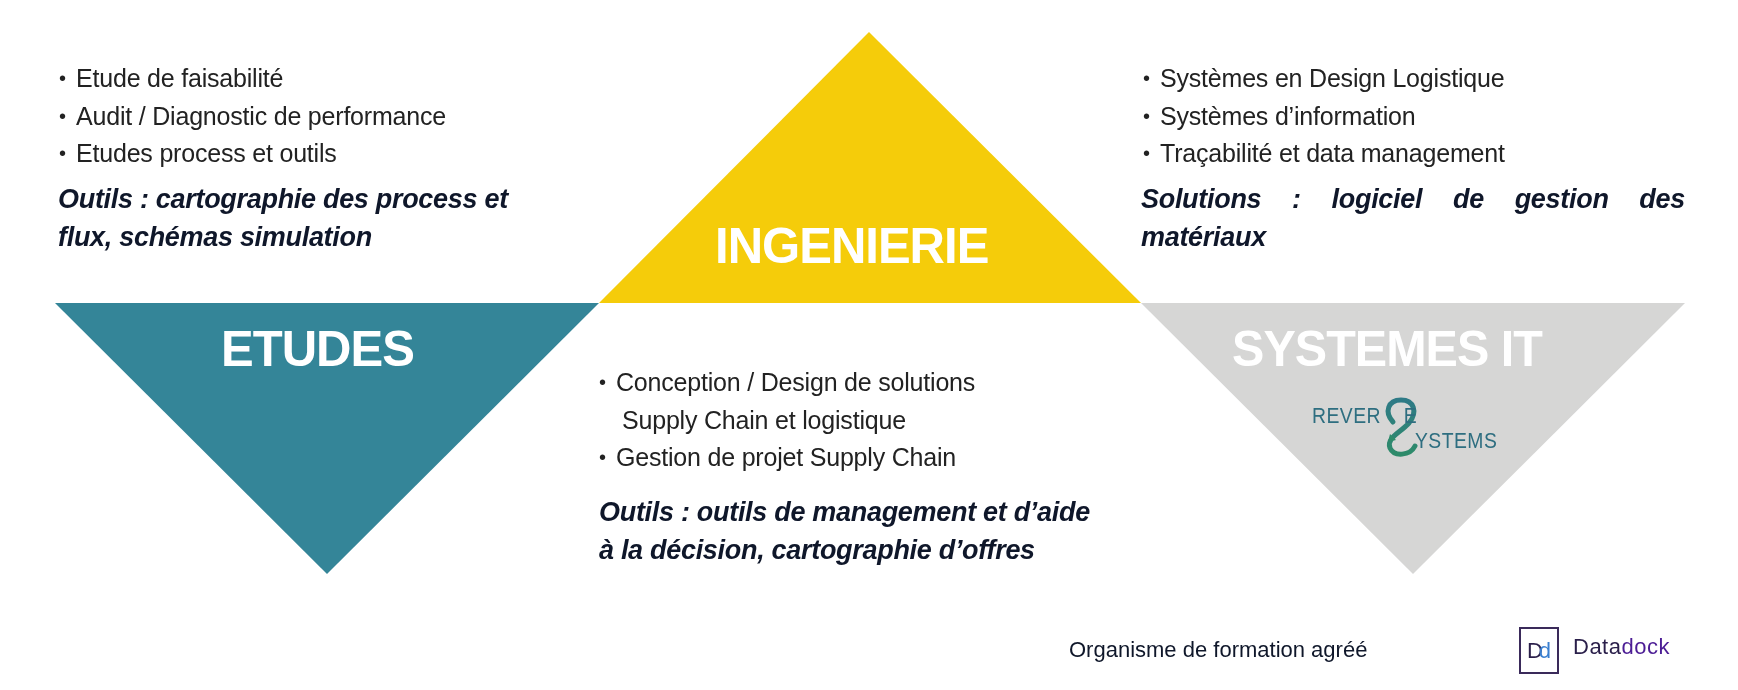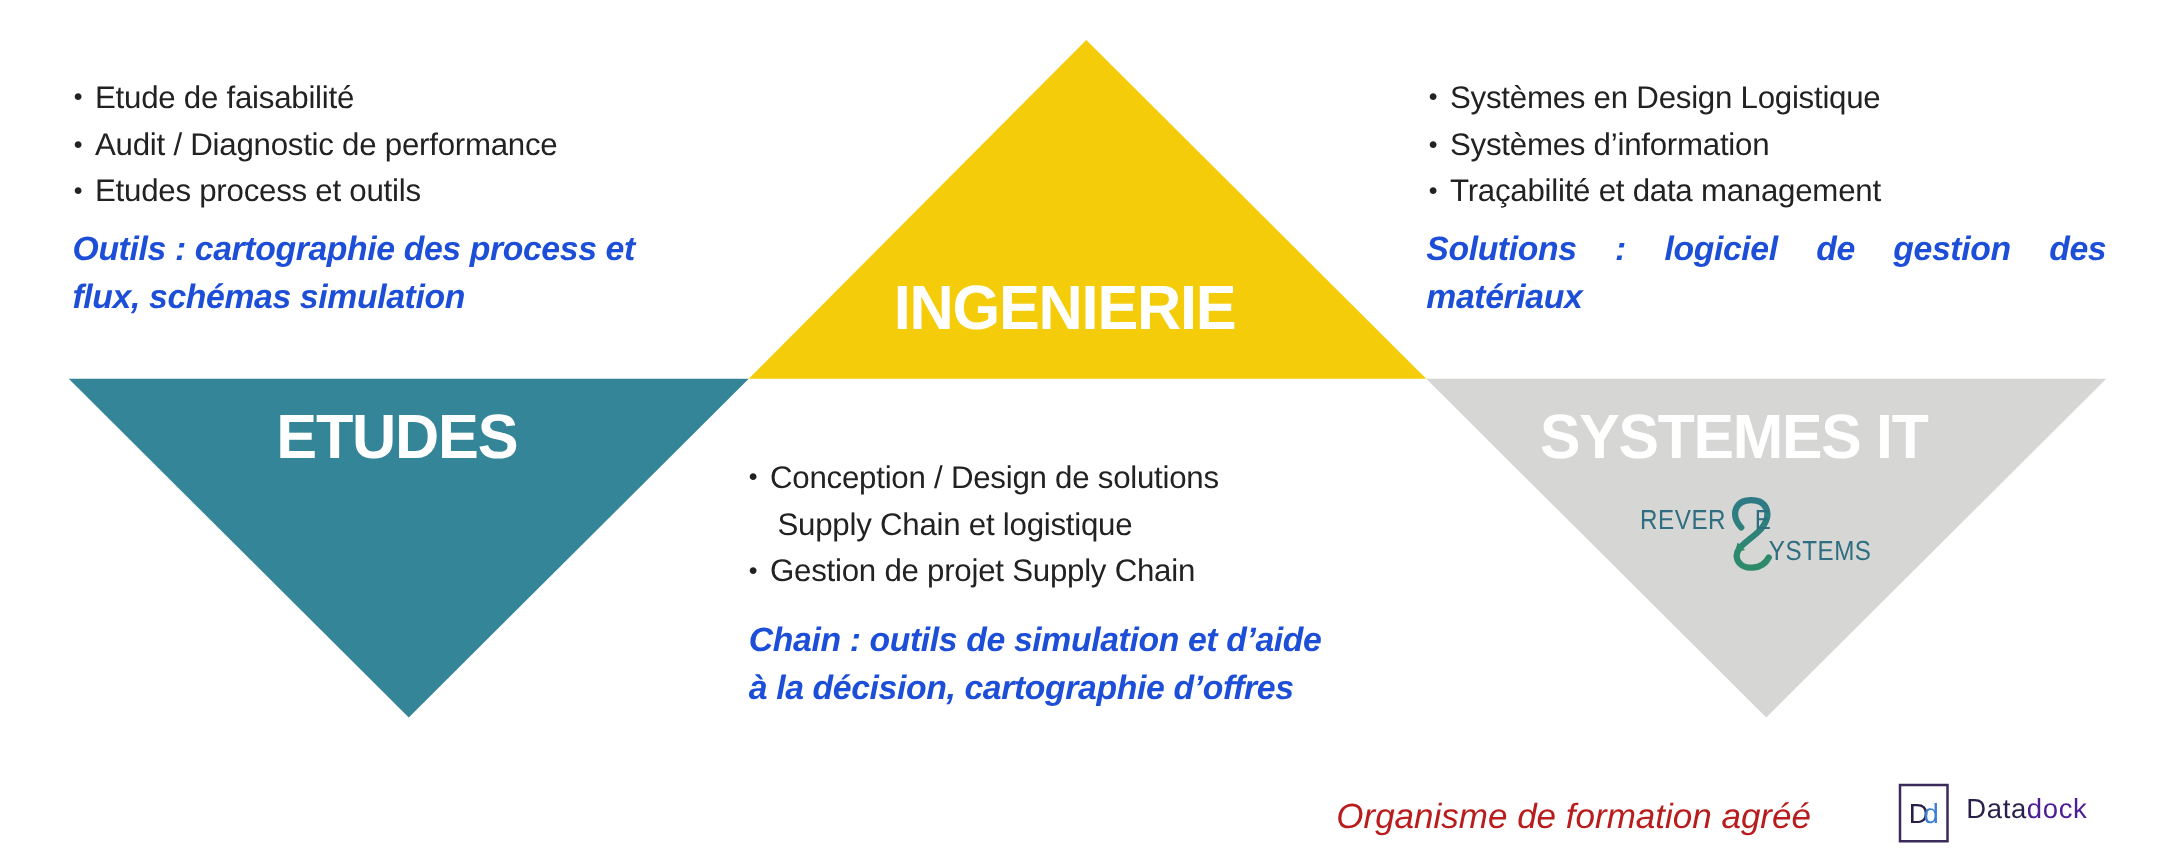--- a/index.html
+++ b/index.html
@@ -5,26 +5,26 @@
   html, body { margin:0; padding:0; background:#ffffff; }
   body { width:1738px; height:690px; position:relative; overflow:hidden;
          font-family:"Liberation Sans", "DejaVu Sans", sans-serif; color:#1f1f1f; }
   svg.shapes { position:absolute; left:0; top:0; width:1738px; height:690px; }
   .bullets { position:absolute; margin:0; padding:0; list-style:none;
              font-size:25px; line-height:37.5px; color:#222222; letter-spacing:-0.2px; }
   .bullets li { position:relative; padding-left:17px; white-space:nowrap; }
   .bullets li::before { content:"•"; position:absolute; left:0; top:0; font-size:20px; }
   .bullets li .cont { display:block; padding-left:6px; }
   .tools { position:absolute; margin:0; font-weight:bold; font-style:italic;
-           font-size:27px; line-height:38px; color:#1d4ed8; letter-spacing:-0.3px; }
+           font-size:27px; line-height:38px; color:#0f172a; letter-spacing:-0.3px; }
   .tools.justify { text-align:justify; text-align-last:left; }
   .title { position:absolute; color:#ffffff; font-weight:bold; font-size:50px;
            line-height:50px; white-space:nowrap; letter-spacing:-1px;
            transform-origin:left top; }
-  .footer-text { position:absolute; font-size:28px; color:#b91c1c; white-space:nowrap;font-style:italic; }
+  .footer-text { position:absolute; font-size:22px; color:#0f172a; white-space:nowrap; }
   .dd-box { position:absolute; border:2px solid #3a2a5a; box-sizing:border-box;
             font-size:22px; color:#2a1f4a; display:flex; align-items:center; justify-content:center; }
   .dd-box .d2 { color:#3a7fd0; margin-left:-4px; }
   .dd-word { position:absolute; font-size:22px; white-space:nowrap; letter-spacing:0.5px; }
   .dd-word .a { color:#2a1f4a; } .dd-word .b { color:#4c1d95; }
   .logo-text { position:absolute; font-size:22px; color:#2e6e80; white-space:nowrap;
                letter-spacing:0.5px; transform:scaleX(0.88); transform-origin:left top; }
 </style>
 </head>
 <body>
@@ -59,21 +59,21 @@
 
 <div class="title" style="left:715px; top:221px; transform:scaleX(0.98);">INGENIERIE</div>
 <ul class="bullets" style="left:599px; top:364px;">
   <li>
     <span>Conception / Design de solutions</span>
     <span class="cont">Supply Chain et logistique</span>
   </li>
   <li>Gestion de projet Supply Chain</li>
 </ul>
 <div class="tools" style="left:599px; top:493px; width:580px;">
-  <div>Chain : outils de simulation et d’aide</div>
+  <div>Outils : outils de management et d’aide</div>
   <div>à la décision, cartographie d’offres</div>
 </div>
 
 <ul class="bullets" style="left:1143px; top:60px;">
   <li>Systèmes en Design Logistique</li>
   <li>Systèmes d’information</li>
   <li>Traçabilité et data management</li>
 </ul>
 <div class="tools justify" style="left:1141px; top:180px; width:544px;">Solutions : logiciel de gestion des matériaux</div>
 <div class="title" style="left:1232px; top:324px; transform:scaleX(0.97);">SYSTEMES IT</div>

